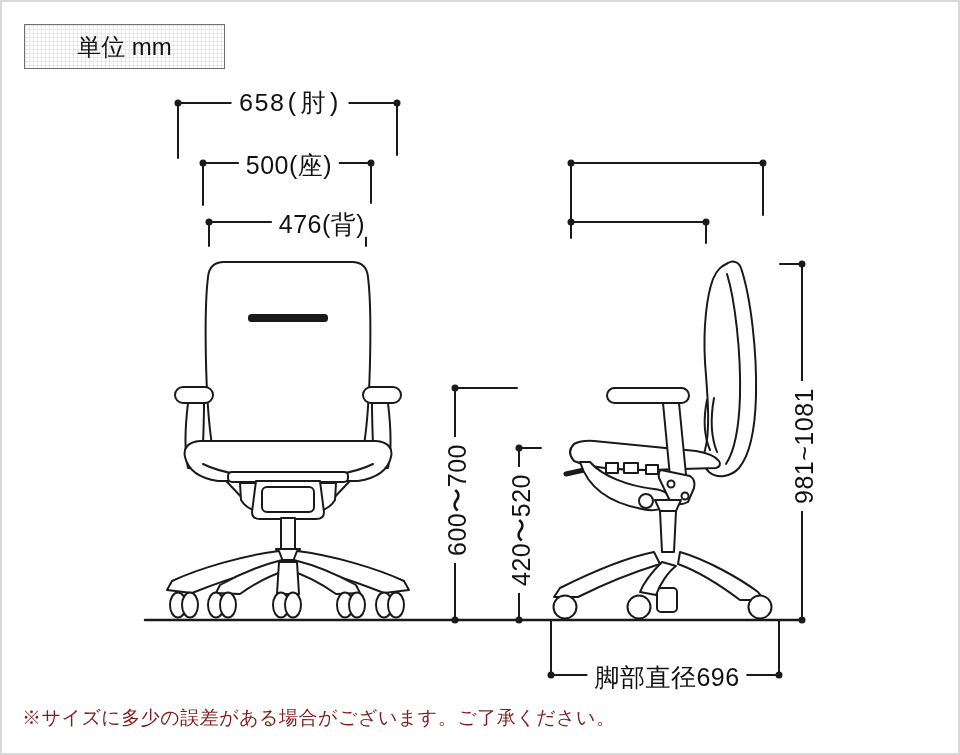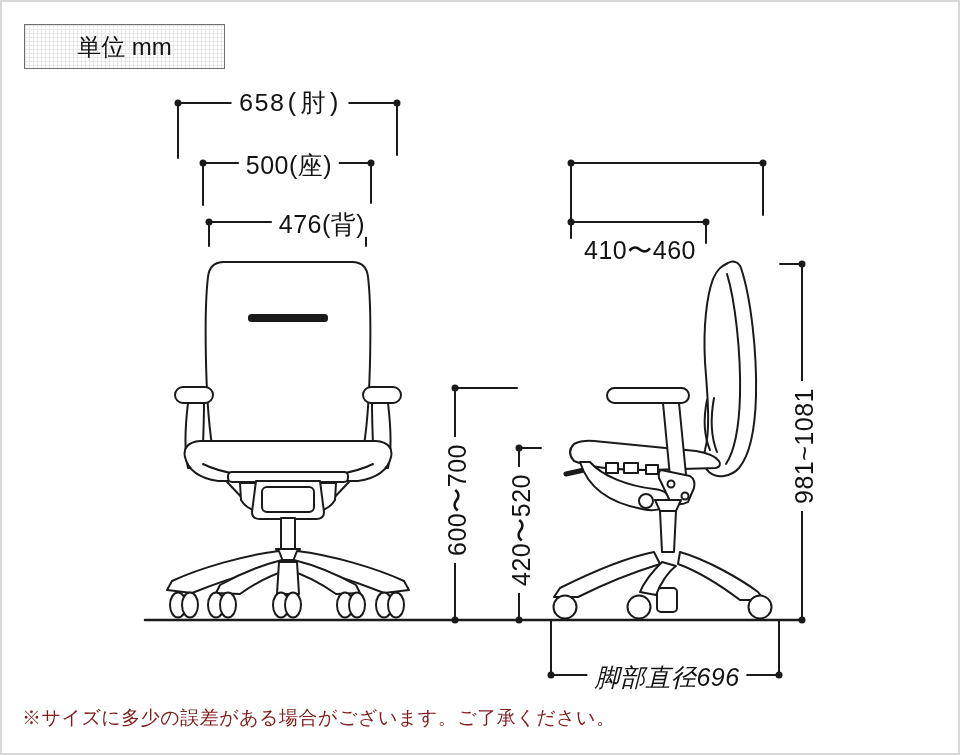--- a/index.html
+++ b/index.html
@@ -176,23 +176,22 @@
   </svg>
 
   <div class="unit-box">
     <span>単位 mm</span>
   </div>
 
   <div class="lbl" style="left:288px; top:103px;font-family:Liberation Mono, monospace;">658(肘)</div>
   <div class="lbl" style="left:287px; top:163px;text-align:right;">500(座)</div>
   <div class="lbl" style="left:288px; top:222px;margin-left:32px;">476(背)</div>
 
-  <div class="lbl" style="left:638px; top:248px;">410〜460</div>
 
   <div class="lbl vert" style="left:455px; top:498px;">600〜700</div>
   <div class="lbl vert" style="left:519px; top:528px;">420〜520</div>
   <div class="lbl vert" style="left:802px; top:444px;">981~1081</div>
 
-  <div class="lbl" style="left:665px; top:675px;font-style:italic;">脚部直径696</div>
+  <div class="lbl" style="left:665px; top:675px;">脚部直径696</div>
 
   <div class="footnote">※サイズに多少の誤差がある場合がございます。ご了承ください。</div>
 
 </div>
 
 </body></html>

